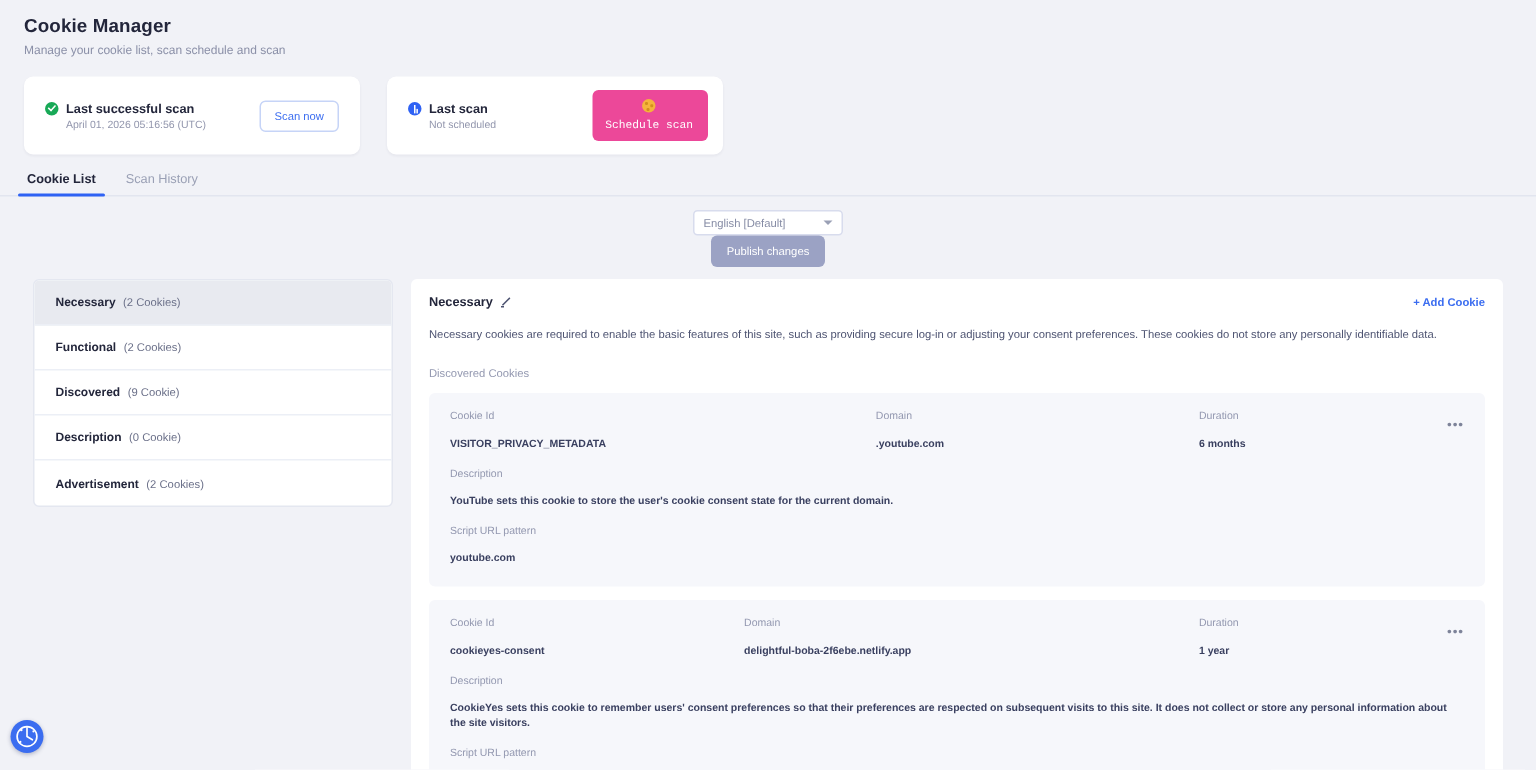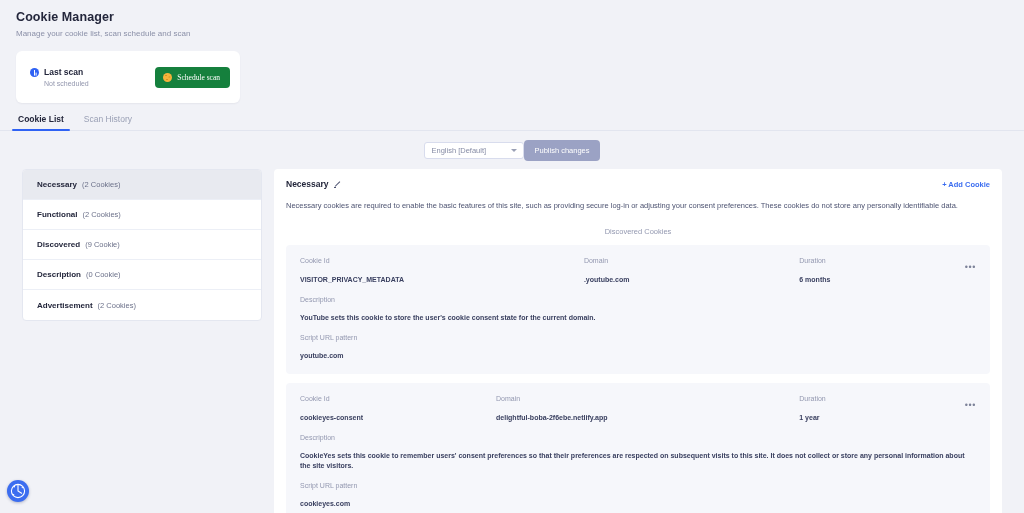--- a/index.html
+++ b/index.html
@@ -55,24 +55,24 @@
     width: 1px; height: 3px; background: #fff;
     box-shadow: 0 2.6px 0 0 #fff, 1.6px 2.6px 0 0 #fff;
   }
 
   .btn-scan-now {
     border: 1px solid #c6d4f7; background: #fff; color: #3b6df0;
     font-size: 7.5px; border-radius: 4px; padding: 5px 9px;
     font-family: inherit; cursor: pointer; white-space: nowrap;
   }
   .btn-schedule {
-    border: none; background: #15803d; color: #fff;
+    border: none; background: #ec4899; color: #fff;
     font-size: 7.5px; border-radius: 4px; padding: 6px 10px 6px 8px;
-    font-family: Liberation Serif, serif; cursor: pointer; white-space: nowrap;
-    display: flex; align-items: center; gap: 5px;
+    font-family: Liberation Mono, monospace; cursor: pointer; white-space: nowrap;
+    display: flex; align-items: center; gap: 5px; flex-direction: column;
   }
   .ico-cookie {
     width: 9px; height: 9px; border-radius: 50%;
     background: #f5b33c; flex: none; position: relative;
   }
   .ico-cookie::before {
     content: ""; position: absolute; left: 2px; top: 2px;
     width: 1.6px; height: 1.6px; border-radius: 50%; background: #d38f1d;
     box-shadow: 3.5px 1.5px 0 0 #d38f1d, 1px 4px 0 0 #d38f1d;
   }
@@ -89,20 +89,21 @@
   .tab.active { color: #23263b; font-weight: 700; }
   .tab.active::after {
     content: ""; position: absolute; left: -4px; right: -4px; bottom: -1px;
     height: 2px; background: #2f62f4; border-radius: 2px;
   }
 
   
   .toolbar {
     display: flex; align-items: center; justify-content: center;
     padding: 9px 22px 0 22px;
+    flex-direction: column;
   }
   .lang-select {
     width: 100px; height: 17px; border: 1px solid #d8dced; border-radius: 3px;
     background: #fff; display: flex; align-items: center;
     justify-content: space-between; padding: 0 6px;
     font-size: 7.5px; color: #868ca5; cursor: pointer;
   }
   .caret {
     width: 0; height: 0; border-left: 3px solid transparent;
     border-right: 3px solid transparent; border-top: 3.5px solid #9aa0b5;
@@ -154,21 +155,21 @@
     content: ""; position: absolute; left: 0px; top: 6.6px;
     width: 2px; height: 1.6px; background: #4c5270;
   }
   .add-cookie {
     font-size: 7.5px; color: #3b6df0; font-weight: 700; cursor: pointer;
   }
   .detail-desc {
     font-size: 7.5px; color: #4d5371; margin-top: 11px; line-height: 11px;
   }
   .discovered-label {
-    font-size: 7.5px; color: #9398b0; margin-top: 16px; text-align: center;
+    font-size: 7.5px; color: #9398b0; margin-top: 16px;
   }
 
   
   .cookie-card {
     background: #f6f7fb; border-radius: 4px;
     padding: 11px 14px 13px 14px; margin-top: 9px;
   }
   .ck-grid { display: flex; align-items: flex-start; }
   .ck-col-id { width: 42%; }
   .ck-col-id.wide { width: 29%; }
@@ -208,20 +209,30 @@
 
 <div class="page">
 
   <div class="page-header">
     <div class="page-title">Cookie Manager</div>
     <div class="page-subtitle">Manage your cookie list, scan schedule and scan</div>
   </div>
 
   <div class="scan-row">
 
+    <div class="scan-card last">
+      <div class="scan-left">
+        <div class="scan-head">
+          <span class="ico-check"></span>
+          <span class="scan-head-label">Last successful scan</span>
+        </div>
+        <div class="scan-sub">April 01, 2026 05:16:56 (UTC)</div>
+      </div>
+      <button class="btn-scan-now">Scan now</button>
+    </div>
 
     <div class="scan-card next">
       <div class="scan-left">
         <div class="scan-head">
           <span class="ico-clock"></span>
           <span class="scan-head-label">Last scan</span>
         </div>
         <div class="scan-sub">Not scheduled</div>
       </div>
       <button class="btn-schedule">

